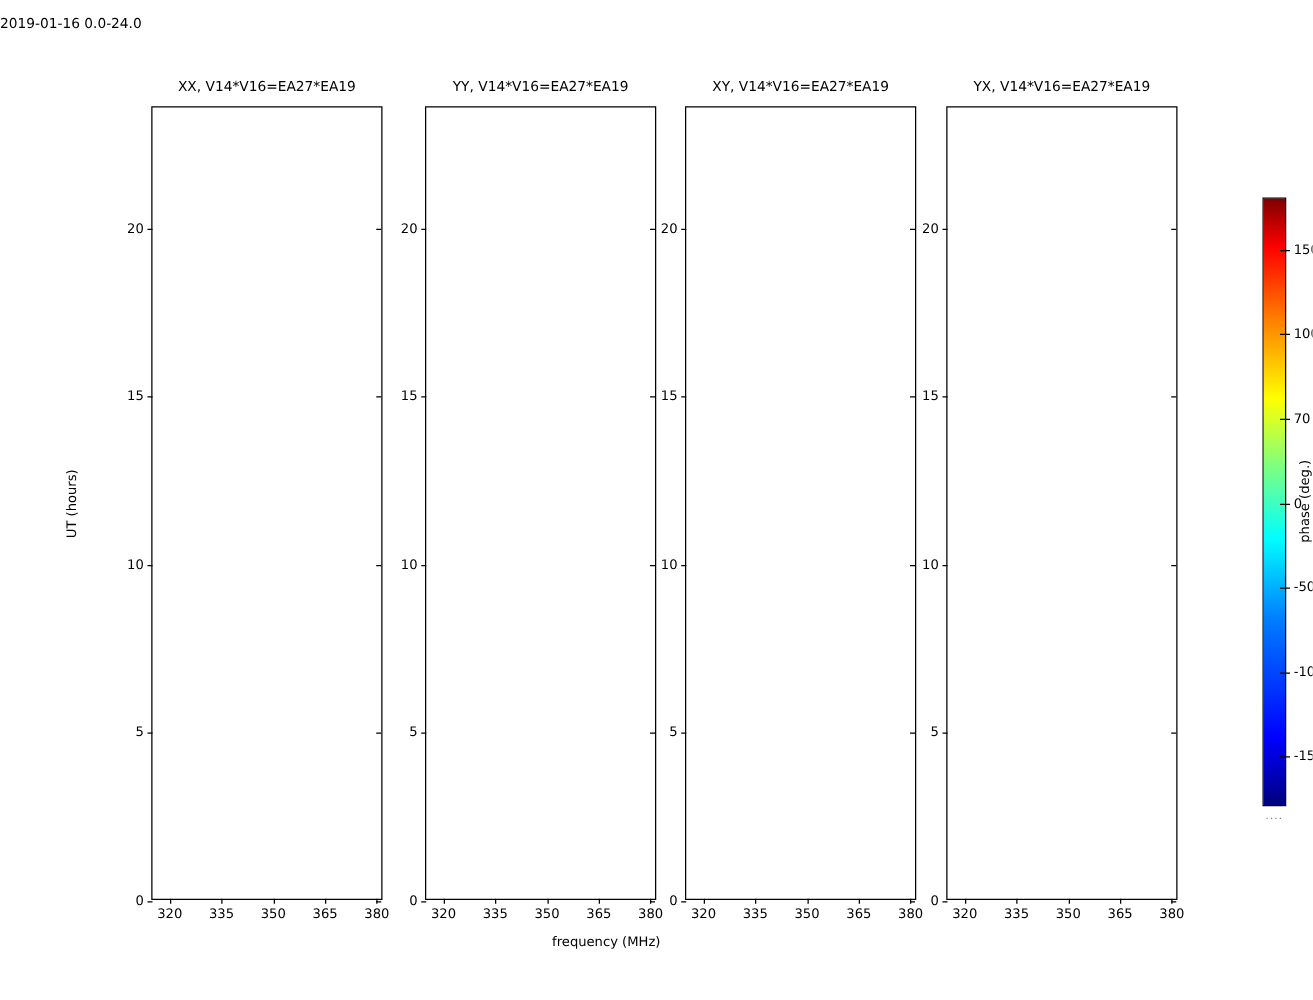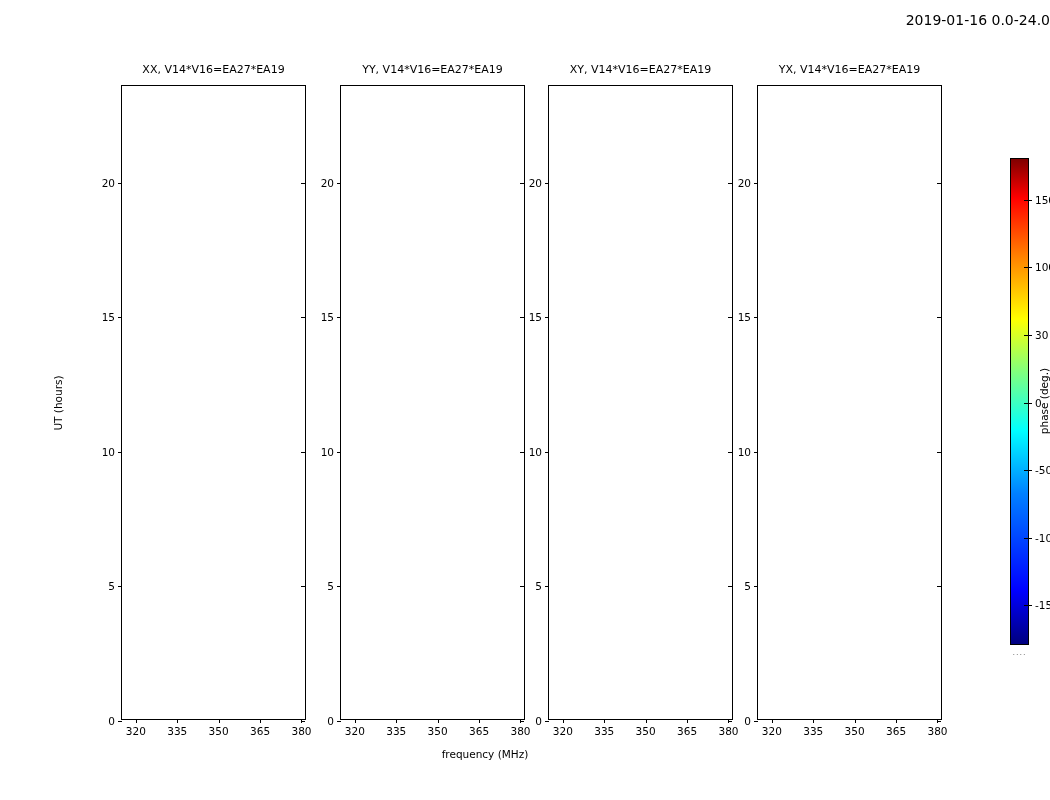--- a/index.html
+++ b/index.html
@@ -19,22 +19,22 @@
     position: absolute;
     left: 0; top: 0;
     width: 1050px;
     height: 800px;
   }
   .suptitle {
     position: absolute;
     top: 12px;
     left: 0;
     width: 1050px;
-    text-align: right;
-    font-size: 14px;
+    text-align: left;
+    font-size: 11px;
     color: #000;
   }
   .panel {
     position: absolute;
     top: 85px;
     height: 635px;
     width: 185px;
   }
   .panel .axes {
     position: absolute;
@@ -311,21 +311,21 @@
            #ff0000 92%,
            #7f0000 100%);"></div>
   <div class="cbar-tick" style="top: 40.5833px;"></div>
       <div class="cbar-tick-in" style="top: 40.5833px;"></div>
       <div class="cbar-label" style="top: 40.5833px;">150</div>
       <div class="cbar-tick" style="top: 108.222px;"></div>
       <div class="cbar-tick-in" style="top: 108.222px;"></div>
       <div class="cbar-label" style="top: 108.222px;">100</div>
       <div class="cbar-tick" style="top: 175.861px;"></div>
       <div class="cbar-tick-in" style="top: 175.861px;"></div>
-      <div class="cbar-label" style="top: 175.861px;">30</div>
+      <div class="cbar-label" style="top: 175.861px;">70</div>
       <div class="cbar-tick" style="top: 243.5px;"></div>
       <div class="cbar-tick-in" style="top: 243.5px;"></div>
       <div class="cbar-label" style="top: 243.5px;">0</div>
       <div class="cbar-tick" style="top: 311.139px;"></div>
       <div class="cbar-tick-in" style="top: 311.139px;"></div>
       <div class="cbar-label" style="top: 311.139px;">-50</div>
       <div class="cbar-tick" style="top: 378.778px;"></div>
       <div class="cbar-tick-in" style="top: 378.778px;"></div>
       <div class="cbar-label" style="top: 378.778px;">-100</div>
       <div class="cbar-tick" style="top: 446.417px;"></div>

